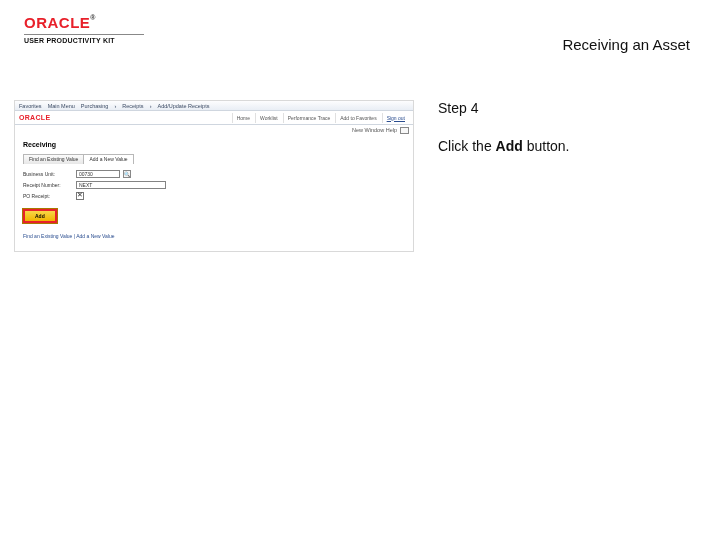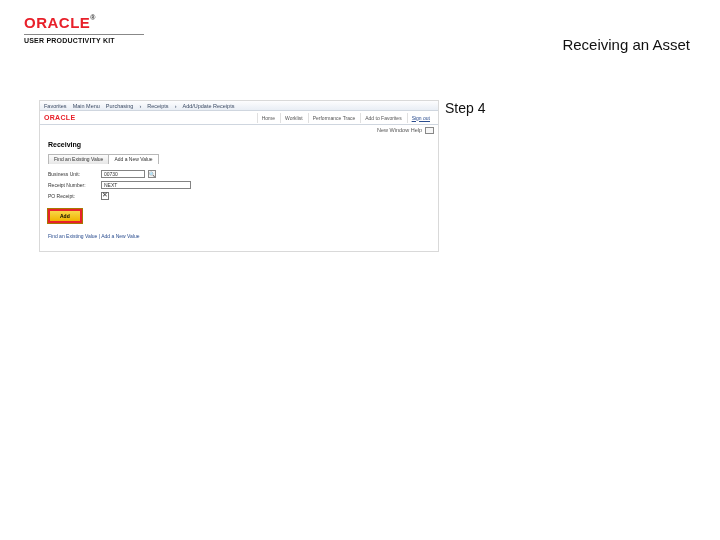--- a/index.html
+++ b/index.html
@@ -45,21 +45,22 @@
     position: absolute;
     right: 30px;
     top: 36px;
     font-size: 15px;
     color: #111;
   }
 
   
   .content {
     display: flex;
-    padding: 40px 22px 0 39px;
+    padding: 40px 22px 0 14px;
+    gap: 18px;
   }
   .left-col { width: 400px; }
   .right-col { flex: 1; padding-left: 6px; }
 
   
   .shot {
     width: 400px;
     border: 1px solid #d9d9d9;
     background: #fff;
     font-size: 5.5px;
@@ -271,15 +272,18 @@
 
         <div class="add-btn">Add</div>
 
         <div class="tab-link">Find an Existing Value | Add a New Value</div>
       </div>
     </div>
   </div>
 
   <div class="right-col">
     <div class="step-label">Step 4</div>
+    <div class="instruction">
+      <span>Click the </span><b>Add</b><span> button.</span>
+    </div>
   </div>
 
 </div>
 
 </body></html>

